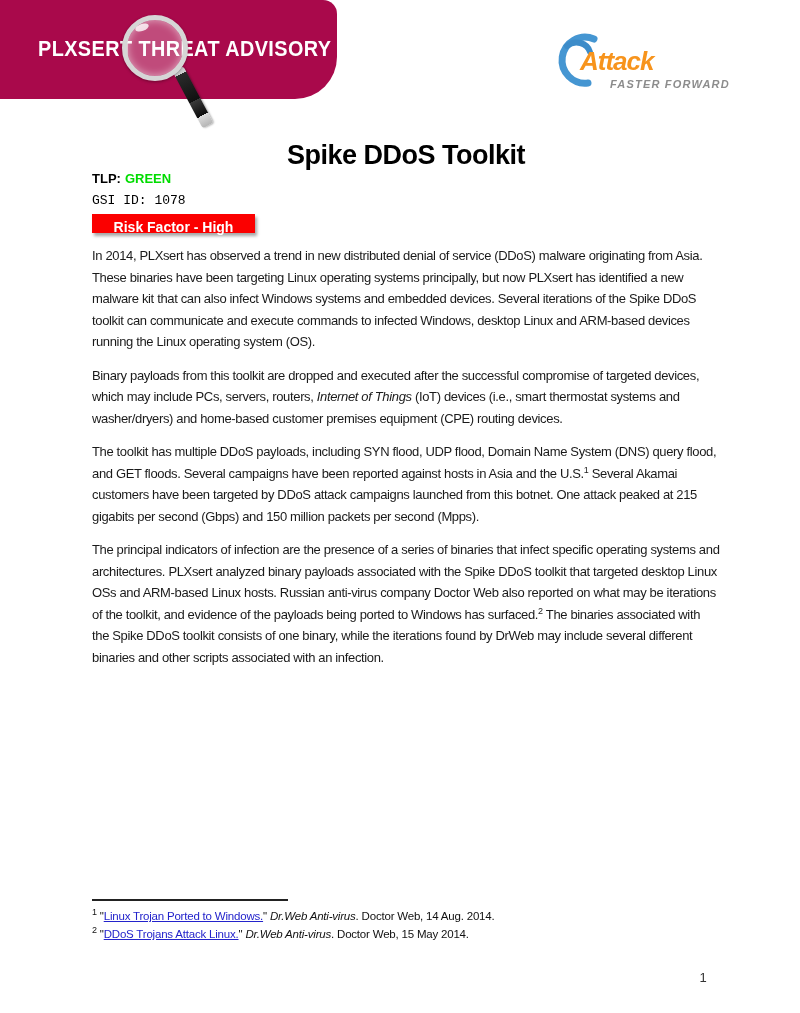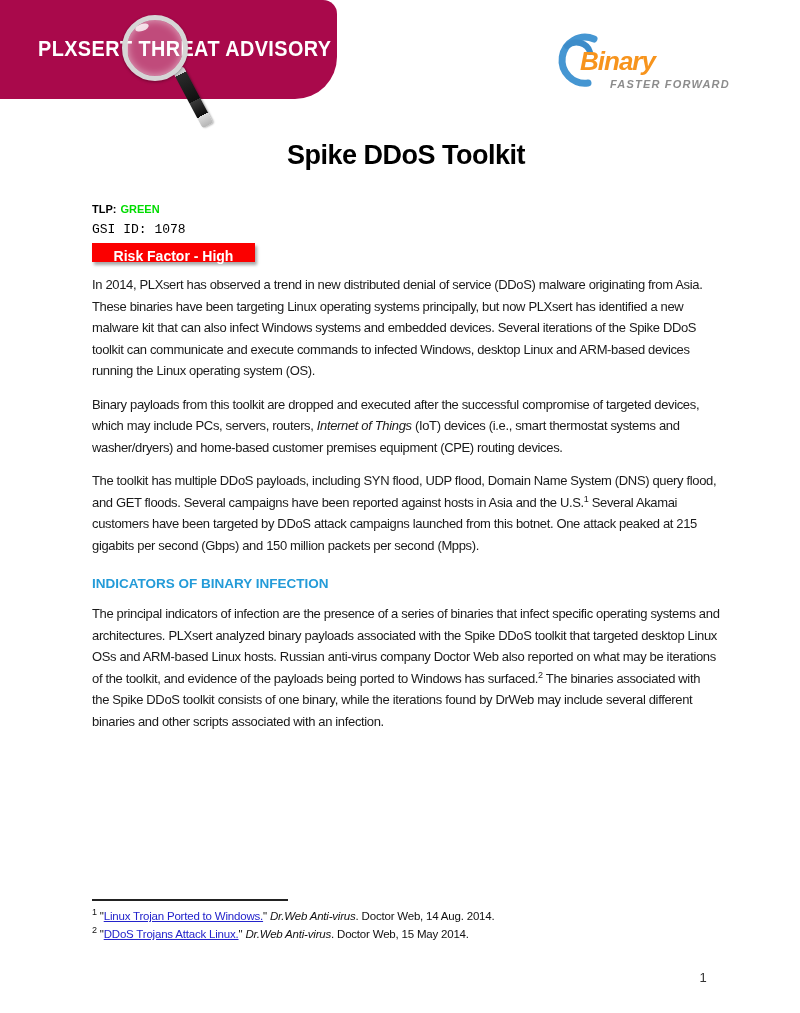--- a/index.html
+++ b/index.html
@@ -54,21 +54,21 @@
     font-size:11px; font-style:italic; font-weight:bold;
     color:#8C8C8C; letter-spacing:1.2px; white-space:nowrap;text-align:center;
   }
 
   
   .content { position:absolute; left:92px; top:139px; width:628px; }
   .doc-title {
     margin:0; text-align:center; color:#000;
     font-size:27px; font-weight:bold; letter-spacing:-0.5px; line-height:32px;
   }
-  .tlp { margin-top:32px; font-size:11px; font-weight:bold; color:#000; }
+  .tlp { font-size:13px; font-weight:bold; color:#000; }
   .tlp-value { color:#00DC00; margin-left:4px; }
   .gsi { margin-top:7px; font-size:13px; color:#000;font-family:Liberation Mono, monospace; }
   .badge {
     margin-top:6px; width:163px; height:19px; line-height:27px;
     background:#FB0000; color:#ffffff; text-align:center;
     font-size:14px; font-weight:bold;
     box-shadow:2px 3px 3px rgba(0,0,0,0.35);
   }
   .section-heading {
     margin:44px 0 0 0; color:#239BD8;
@@ -104,41 +104,40 @@
     <span class="banner-label">PLXSERT THREAT ADVISORY</span>
     <div class="handle"></div>
     <div class="lens"></div>
   </div>
 
   <div class="logo">
     <svg class="logo-swoosh" width="58" height="62" viewBox="0 0 58 62">
       <path d="M 46 9 A 23 23 0 1 0 40 53" fill="none" stroke="#4596D2" stroke-width="7" stroke-linecap="round"></path>
       <path d="M 42 22 A 14 13 0 0 0 19 16" fill="none" stroke="#3D8CC9" stroke-width="6" stroke-linecap="round"></path>
     </svg>
-    <span class="logo-word">Binary</span>
+    <span class="logo-word">Attack</span>
     <span class="logo-tagline">FASTER FORWARD</span>
   </div>
 
   <div class="content">
     <h1 class="doc-title">Spike DDoS Toolkit</h1>
 
     <div class="tlp"><span>TLP:</span><span class="tlp-value">GREEN</span></div>
 
     <div class="gsi">GSI ID: 1078</div>
 
     <div class="badge">Risk Factor - High</div>
 
 
     <p>In 2014, PLXsert has observed a trend in new distributed denial of service (DDoS) malware originating from Asia. These binaries have been targeting Linux operating systems principally, but now PLXsert has identified a new malware kit that can also infect Windows systems and embedded devices. Several iterations of the Spike DDoS toolkit can communicate and execute commands to infected Windows, desktop Linux and ARM-based devices running the Linux operating system (OS).</p>
 
     <p><span>Binary payloads from this toolkit are dropped and executed after the successful compromise of targeted devices, which may include PCs, servers, routers, </span><span class="it">Internet of Things</span><span> (IoT) devices (i.e., smart thermostat systems and washer/dryers) and home-based customer premises equipment (CPE) routing devices.</span></p>
 
     <p><span>The toolkit has multiple DDoS payloads, including SYN flood, UDP flood, Domain Name System (DNS) query flood, and GET floods. Several campaigns have been reported against hosts in Asia and the U.S.</span><sup>1</sup><span> Several Akamai customers have been targeted by DDoS attack campaigns launched from this botnet. One attack peaked at 215 gigabits per second (Gbps) and 150 million packets per second (Mpps).</span></p>
 
-    <h2 class="section-heading second">INDICATORS OF BINARY INFECTION</h2>
 
     <p><span>The principal indicators of infection are the presence of a series of binaries that infect specific operating systems and architectures. PLXsert analyzed binary payloads associated with the Spike DDoS toolkit that targeted desktop Linux OSs and ARM-based Linux hosts. Russian anti-virus company Doctor Web also reported on what may be iterations of the toolkit, and evidence of the payloads being ported to Windows has surfaced.</span><sup>2</sup><span> The binaries associated with the Spike DDoS toolkit consists of one binary, while the iterations found by DrWeb may include several different binaries and other scripts associated with an infection.</span></p>
   </div>
 
   <div class="footnotes">
     <div class="fn-rule"></div>
     <div class="fn-row"><sup>1</sup><span> "</span><a href="#" class="fn-link">Linux Trojan Ported to Windows.</a><span>" </span><span class="it">Dr.Web Anti-virus</span><span>. Doctor Web, 14 Aug. 2014.</span></div>
     <div class="fn-row"><sup>2</sup><span> "</span><a href="#" class="fn-link">DDoS Trojans Attack Linux.</a><span>" </span><span class="it">Dr.Web Anti-virus</span><span>. Doctor Web, 15 May 2014.</span></div>
   </div>
 

